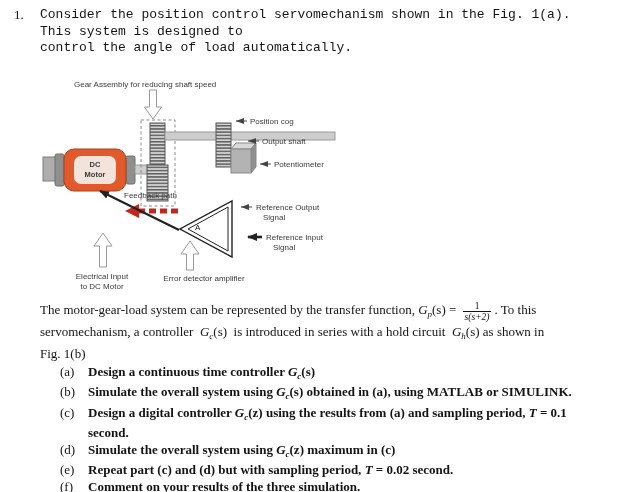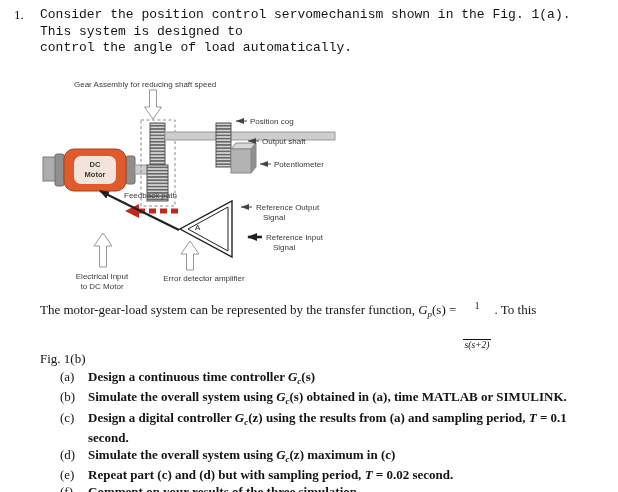--- a/index.html
+++ b/index.html
@@ -15,21 +15,21 @@
   .figure{margin:20px 0 0 26px;}
   .figure svg{display:block;}
   svg text{font:8px "Liberation Sans",sans-serif;fill:#3a3a3a;}
   svg text.mtext{font-size:7.5px;font-weight:bold;}
   svg text.gain{fill:#222;font-size:8px;}
   .para{margin:8px 0 0 26px;line-height:17px;}
   .pline{white-space:pre-wrap;}
   .eqline{display:flex;align-items:flex-start;}
   .frac{display:inline-flex;flex-direction:column;align-items:center;
         font-size:9.5px;line-height:10px;margin:0 3px;}
-  .frac .den{border-top:1px solid #141414;font-style:italic;padding:0 2px;margin-top:28px;}
+  .frac .den{border-top:1px solid #141414;font-style:italic;padding:0 2px;}
   .it{font-style:italic;}
   .sub{font-style:italic;font-size:9px;vertical-align:-3px;}
   .qlist{margin:2px 0 0 46px;}
   .qitem{display:flex;line-height:16.5px;}
   .qlabel{width:28px;flex:none;}
   .qtext{white-space:pre-wrap;font-weight:bold;}
 </style>
 </head>
 <body>
 
@@ -119,31 +119,32 @@
 
       <path d="M146.5,193 L146.5,177 L141,177 L150,164 L159,177 L153.5,177 L153.5,193 Z" fill="#ffffff" stroke="#999"></path>
       <text x="164" y="204" text-anchor="middle">Error detector amplifier</text>
     </svg>
   </div>
 
   <div class="para">
     <div class="pline eqline">
       <span>The motor-gear-load system can be represented by the transfer function, </span><span class="eq"><span class="it">G</span><span class="sub">p</span><span>(s) = </span></span><span class="frac"><span class="num">1</span><span class="den">s(s+2)</span></span><span>. To this</span>
     </div>
+    <div class="pline"><span>servomechanism, a controller  </span><span class="it">G</span><span class="sub">c</span><span>(s)</span><span>  is introduced in series with a hold circuit  </span><span class="it">G</span><span class="sub">h</span><span>(s)</span><span> as shown in</span></div>
     <div class="pline">Fig. 1(b)</div>
   </div>
 
   <div class="qlist" id="qlist">
       <div class="qitem">
         <span class="qlabel">(a)</span>
         <span class="qtext"><span>Design a continuous time controller </span><span class="it">G</span><span class="sub">c</span><span>(s)</span></span>
       </div>
       <div class="qitem">
         <span class="qlabel">(b)</span>
-        <span class="qtext"><span>Simulate the overall system using </span><span class="it">G</span><span class="sub">c</span><span>(s)</span><span> obtained in (a), time MATLAB or SIMULINK.</span></span>
+        <span class="qtext"><span>Simulate the overall system using </span><span class="it">G</span><span class="sub">c</span><span>(s)</span><span> obtained in (a), using MATLAB or SIMULINK.</span></span>
       </div>
       <div class="qitem">
         <span class="qlabel">(c)</span>
         <span class="qtext"><span>Design a digital controller </span><span class="it">G</span><span class="sub">c</span><span>(z)</span><span> using the results from (a) and sampling period, </span><span class="it">T</span><span> = 0.1</span><br><span>second.</span></span>
       </div>
       <div class="qitem">
         <span class="qlabel">(d)</span>
         <span class="qtext"><span>Simulate the overall system using </span><span class="it">G</span><span class="sub">c</span><span>(z)</span><span> maximum in (c)</span></span>
       </div>
       <div class="qitem">

